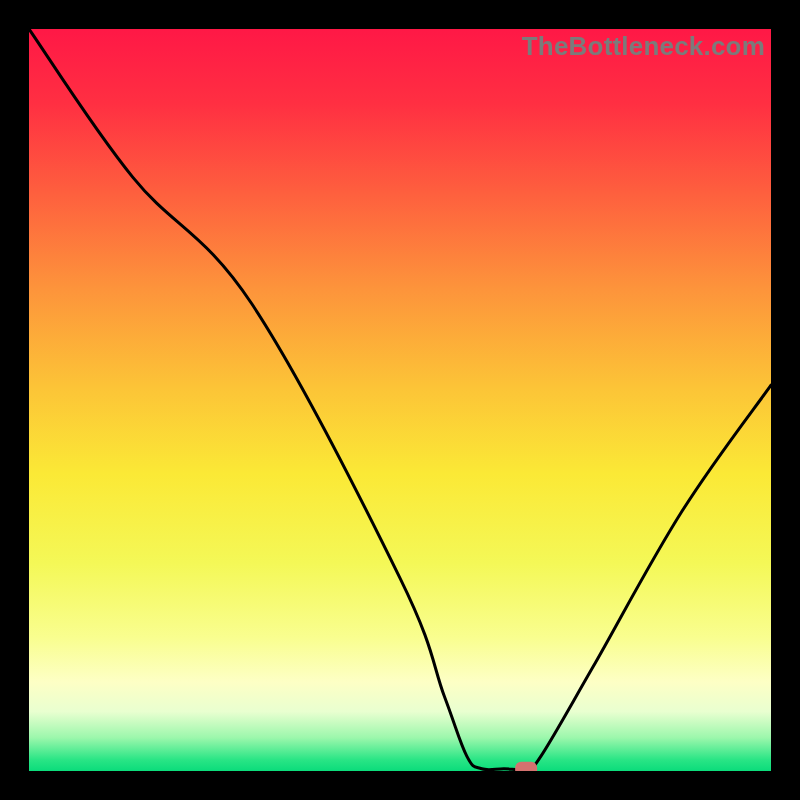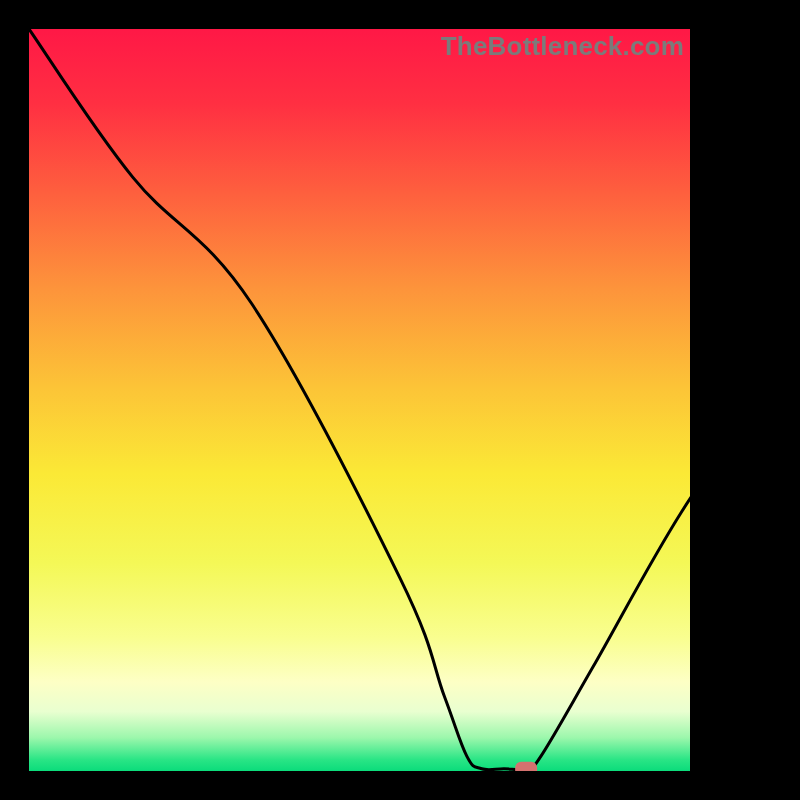--- a/index.html
+++ b/index.html
@@ -13,21 +13,21 @@
   .frame {
     position: relative;
     width: 800px;
     height: 800px;
     background: #000;
   }
   .plot-area {
     position: absolute;
     left: 29px;
     top: 29px;
-    width: 661px;
+    width: 742px;
     height: 742px;
     overflow: hidden;
   }
   .watermark {
     position: absolute;
     top: 2px;
     right: 6px;
     font-family: Arial, Helvetica, sans-serif;
     font-size: 26px;
     font-weight: 600;

